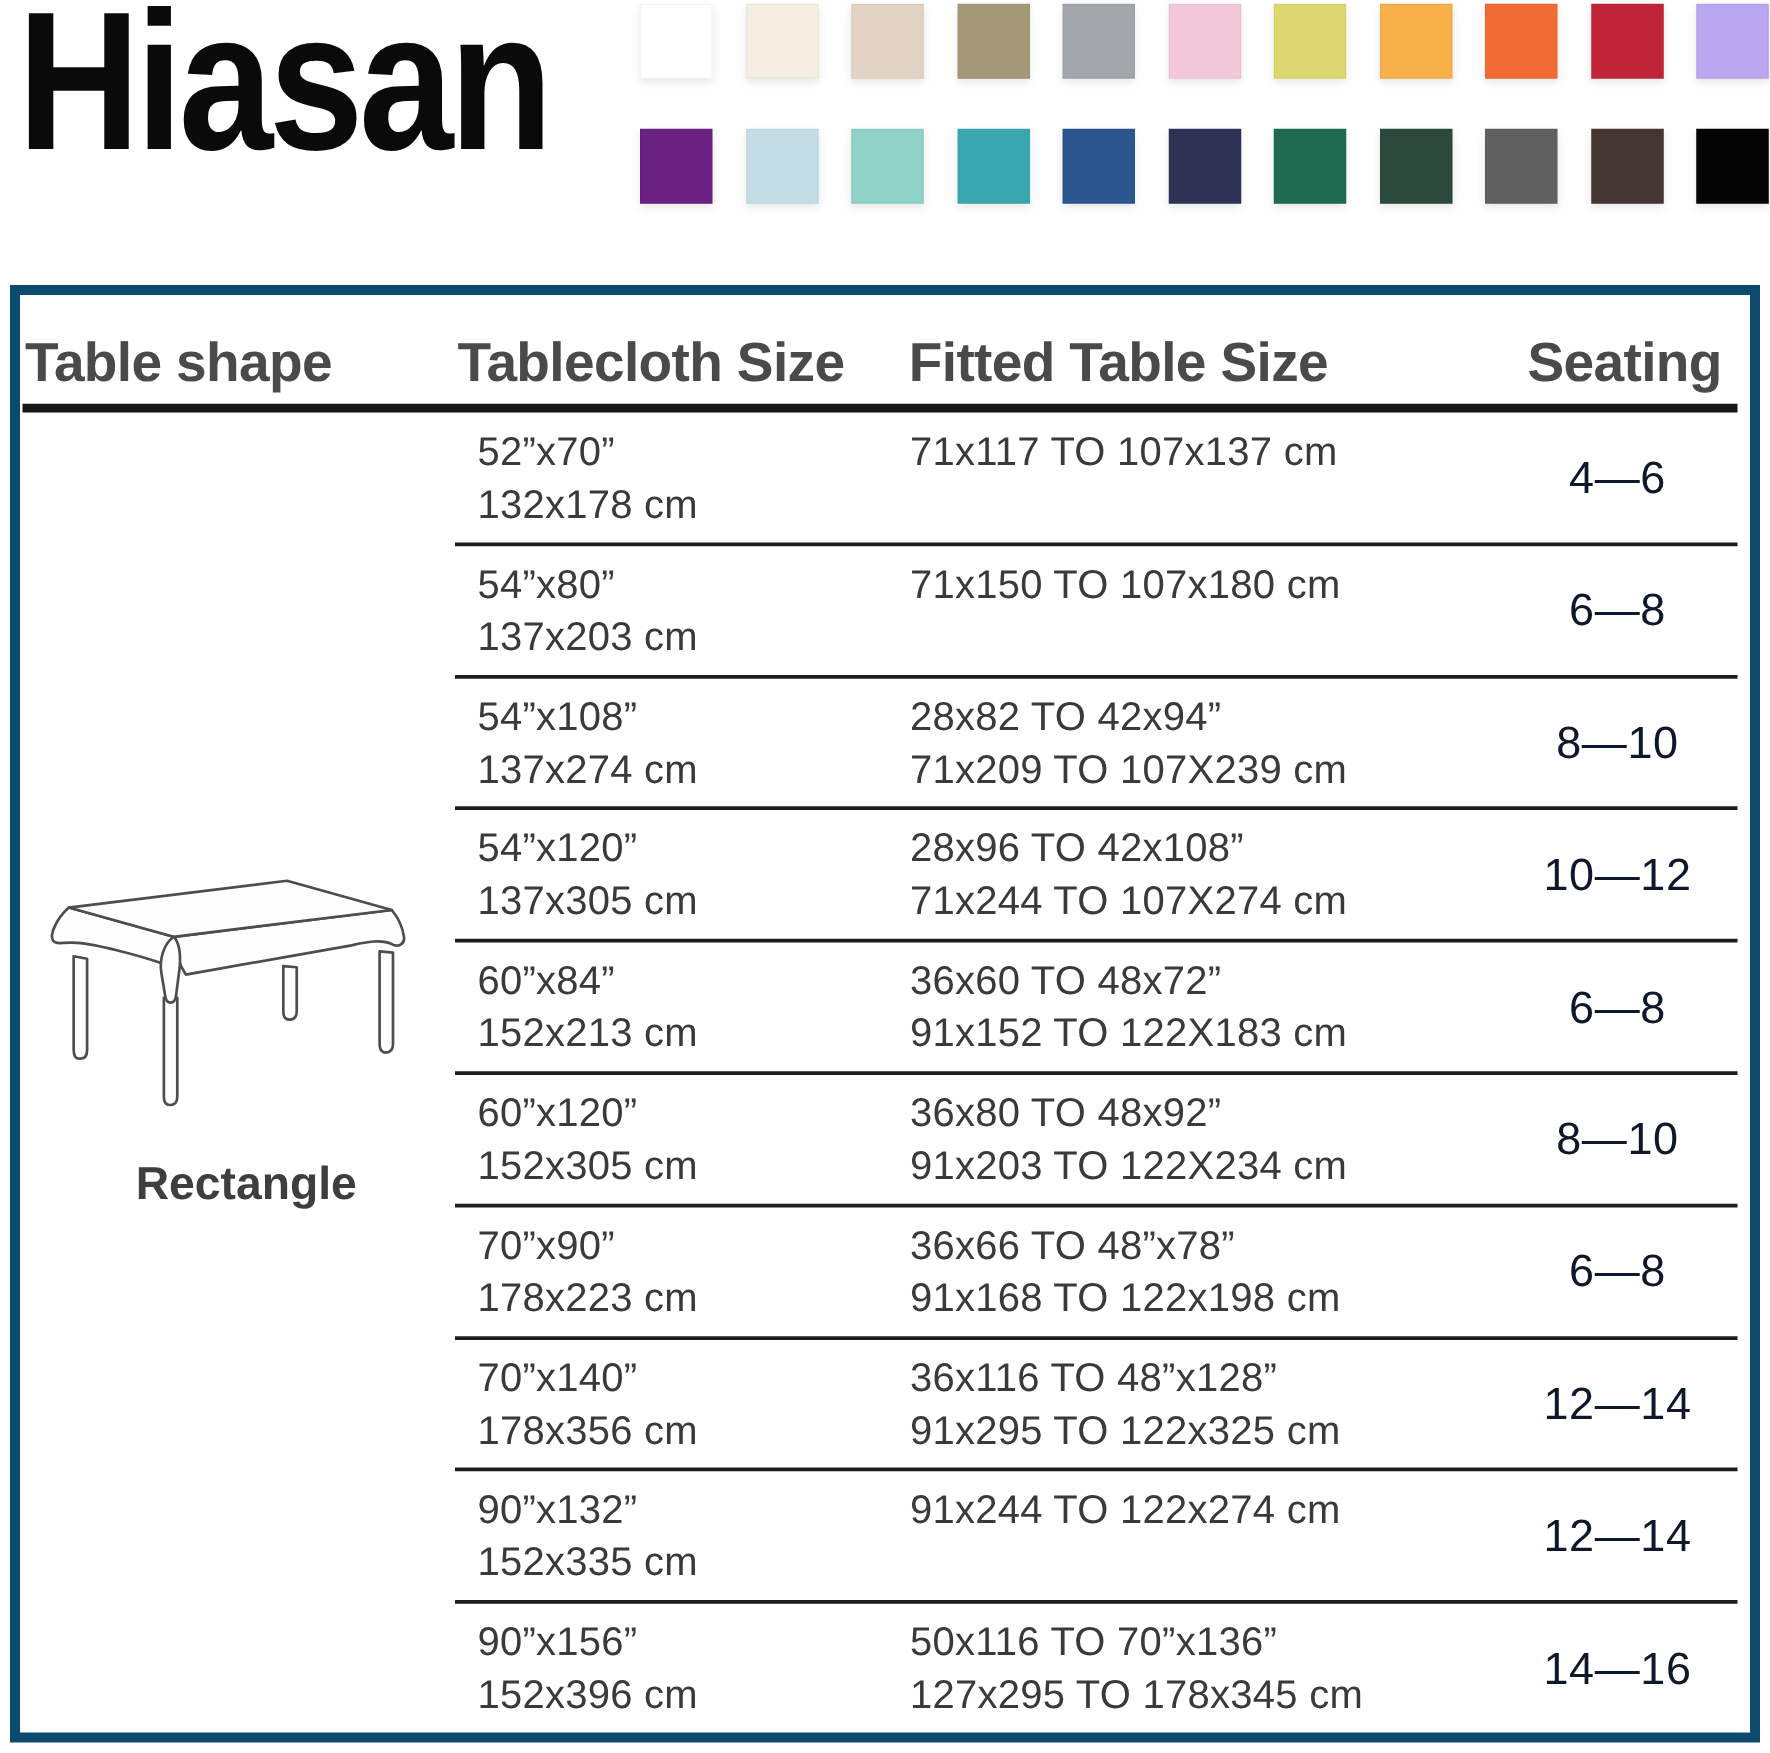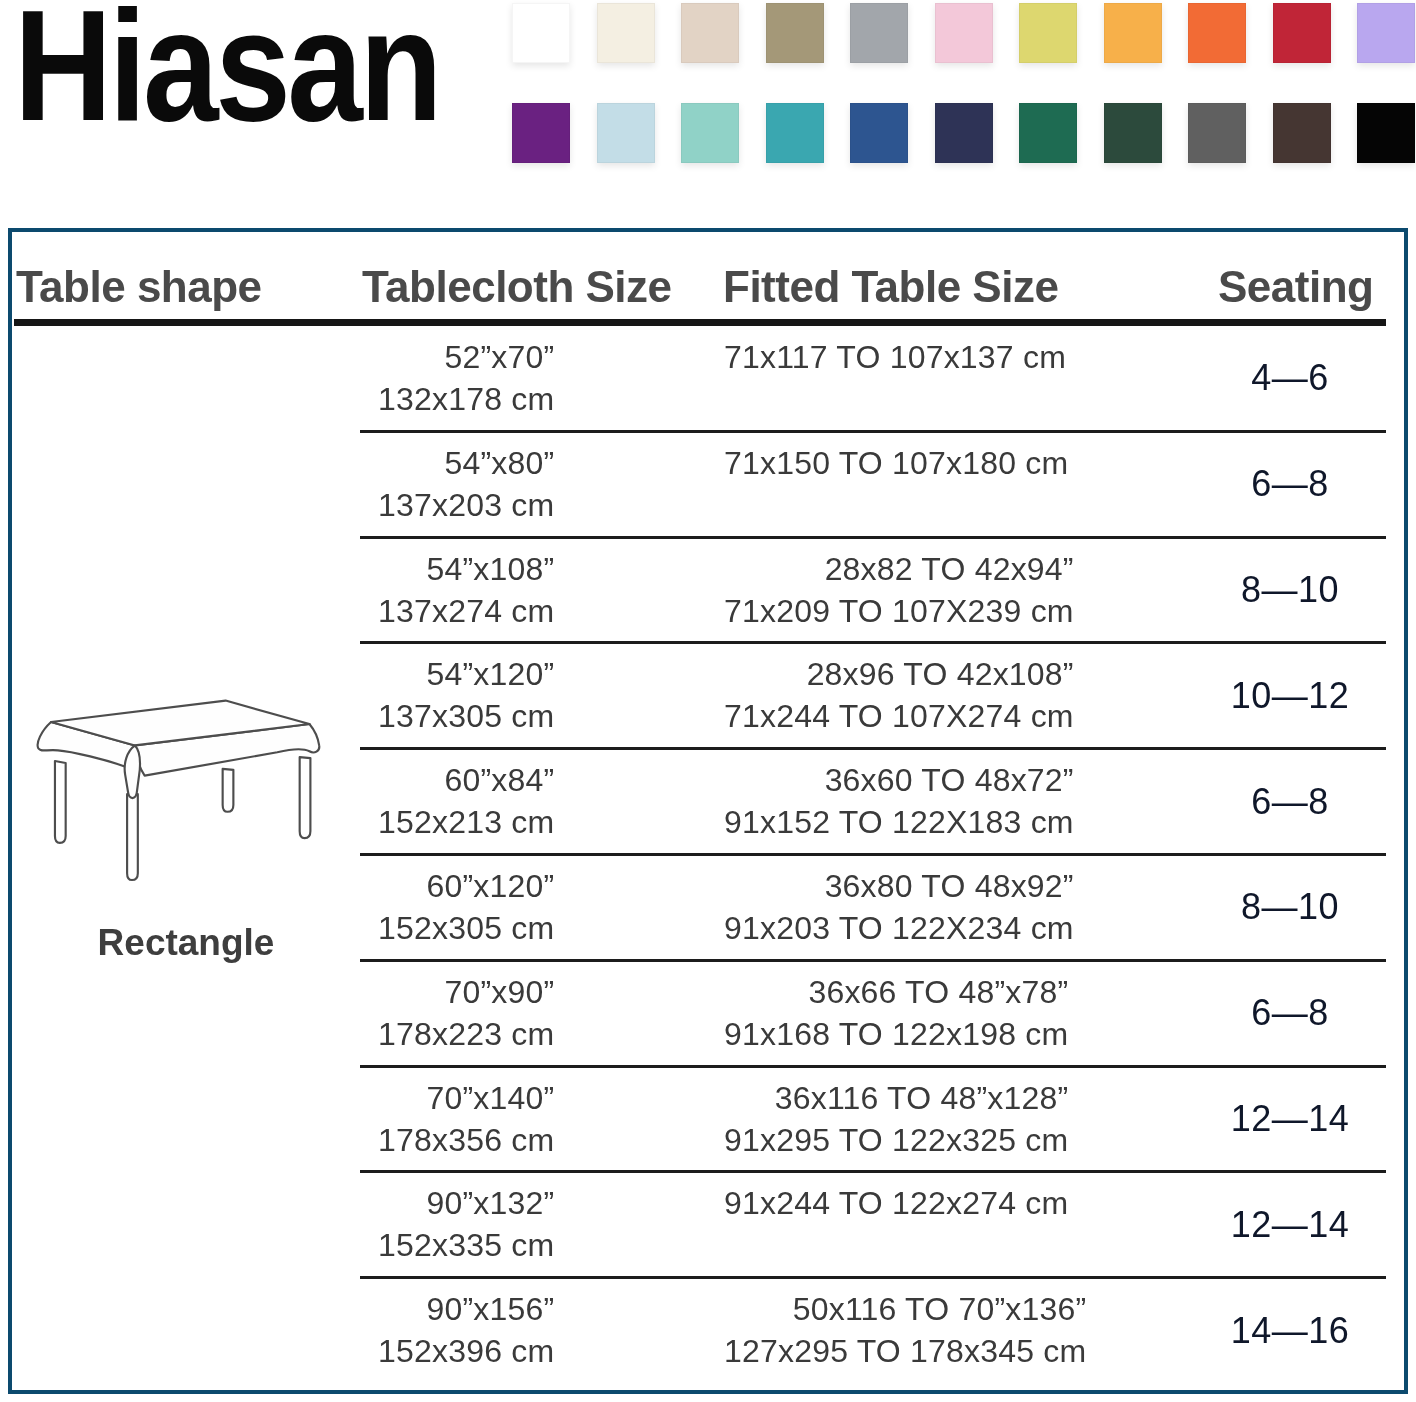--- a/index.html
+++ b/index.html
@@ -26,56 +26,55 @@
   .swatch {
     width:58px; height:60px;
     box-shadow: 0 3px 7px rgba(0,0,0,0.10), inset 0 0 0 1px rgba(0,0,0,0.04);
   }
 
   
   .chart-frame {
     position:absolute; left:8px; top:228px;
     width:1400px; height:1166px;
     box-sizing:border-box;
-    border:4px solid #0c4a6e;
+    border:8px solid #0c4a6e;
     background:#ffffff;
   }
   .hdr {
     position:absolute; top:30px;
     font-size:44px; font-weight:700; color:#4a4a4a;
     letter-spacing:-0.5px; white-space:nowrap;
   }
   .hdr-shape { left:4px; }
   .hdr-tc    { left:350px; }
   .hdr-ft    { left:711px; }
   .hdr-seat  { left:1206px; }
   .hdr-underline {
     position:absolute; left:2px; top:87px;
     width:1372px; height:7px; background:#161616;
   }
 
   
-  .shape-cell { position:absolute; left:0; top:95px; width:348px; height:1055px; }
+  .shape-cell { position:absolute; left:0; top:95px; width:348px; height:1055px;padding-left:14px; }
   .shape-cell svg { position:absolute; left:2px; top:350px; }
   .shape-label {
     position:absolute; left:0; top:595px; width:100%;
     text-align:center; font-size:37px; font-weight:700; color:#3e3e3e;
   }
 
   
   .rows {
     position:absolute; left:348px; top:95px;
     width:1026px; height:1055px;
     display:flex; flex-direction:column;
   }
   .row {
     flex:1 1 0; position:relative;
     border-bottom:3px solid #1c1c1c;
     box-sizing:border-box;
-    text-align:right;
   }
   .row:last-child { border-bottom:none; }
   .cell { position:absolute; top:9px; white-space:nowrap; }
   .cell-tc { left:18px; }
   .cell-ft { left:364px; }
   .ln { font-size:32px; line-height:42px; color:#3a3a3a; letter-spacing:0.2px; }
   .cell-seat {
     position:absolute; left:830px; top:0; width:200px; height:100%;
     display:flex; align-items:center; justify-content:center;
     font-size:36px; color:#0f172a; letter-spacing:0.5px;

